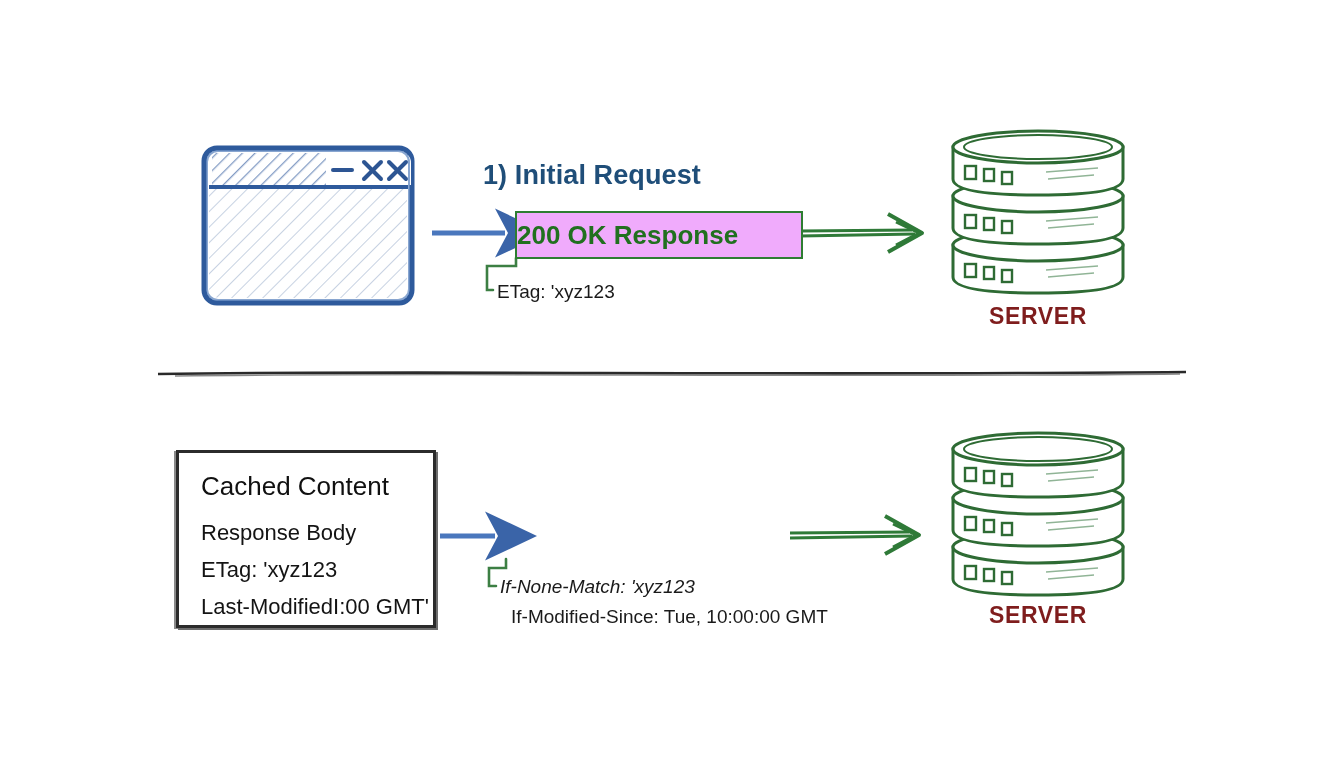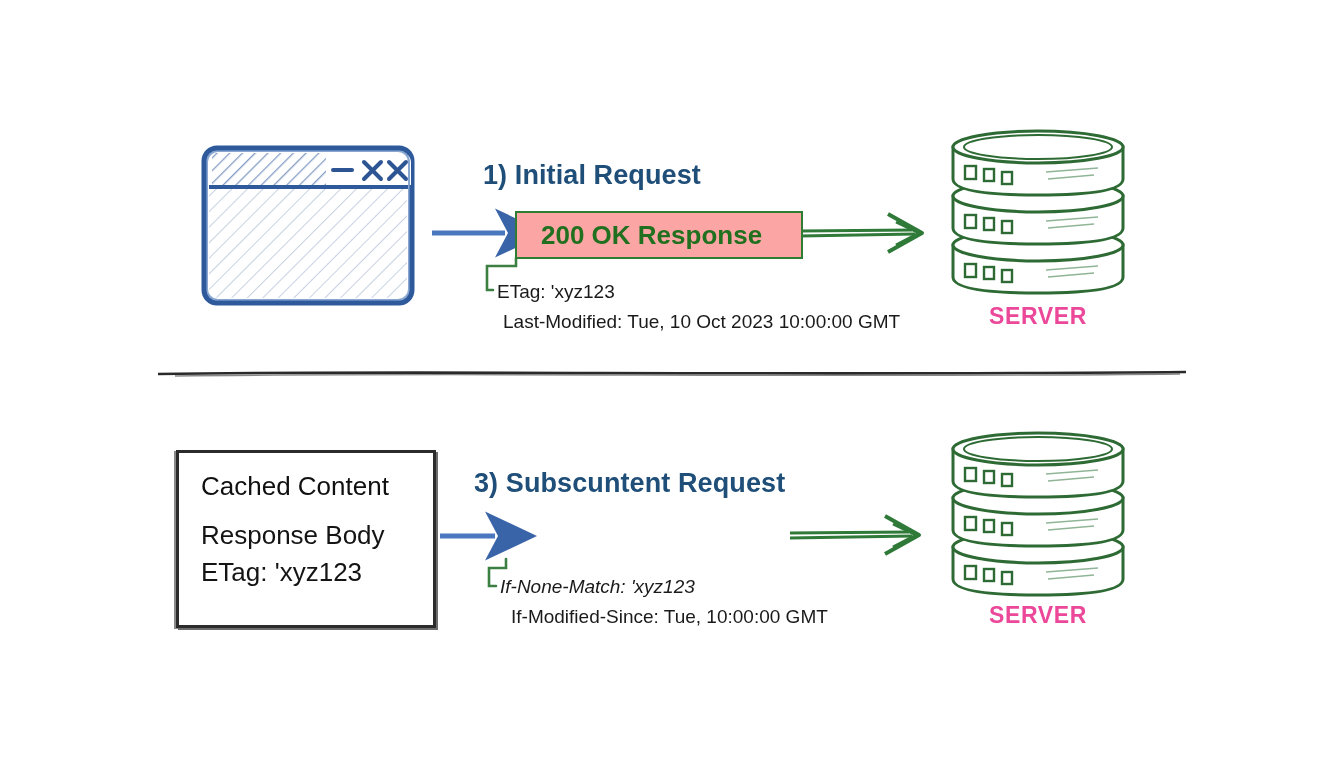--- a/index.html
+++ b/index.html
@@ -27,64 +27,64 @@
     font-weight: bold;
     color: #1f4e79;
     letter-spacing: 0.1px;
     white-space: nowrap;
   }
 
   
   .status-box {
     box-sizing: border-box;
     border: 2px solid #2e7d32;
-    background: #fca5a5;
+    background: #f0abfc;
     display: flex;
     align-items: center;
-    padding-left: 24px;
+    padding-left: 0;
   }
   .status-box .status-text {
     font-size: 26px;
     font-weight: bold;
     color: #21701f;
     white-space: nowrap;
   }
 
   
   .detail-line {
     font-size: 19px;
     color: #1a1a1a;
     white-space: nowrap;
   }
 
   
   .server-label {
     font-size: 23px;
     font-weight: bold;
-    color: #ec4899;
+    color: #7f1d1d;
     letter-spacing: 0.6px;
     text-align: center;
     white-space: nowrap;
   }
 
   
   .cached-box {
     box-sizing: border-box;
     background: #ffffff;
     border: 3px solid #2b2b2b;
     box-shadow: 2px 2px 0 0 #6d6d6d, -2px 1px 0 0 #8a8a8a;
   }
   .cached-title {
     font-size: 26px;
     color: #101010;
     white-space: nowrap;
     text-align: center;
   }
   .cached-line {
-    font-size: 26px;
+    font-size: 22px;
     color: #141414;
     white-space: nowrap;
   }
 
   svg { overflow: visible; display: block; }
 </style>
 </head>
 <body>
 
 <div class="canvas">
@@ -224,31 +224,30 @@
     </g>
   </svg>
 
   <div class="abs step-heading" style="left:483px; top:160px;">1) Initial Request</div>
 
   <div class="abs status-box" style="left:515px; top:211px; width:288px; height:48px;">
     <span class="status-text">200 OK Response</span>
   </div>
 
   <div class="abs detail-line" style="left:497px; top:281px;">ETag: 'xyz123</div>
-  <div class="abs detail-line" style="left:503px; top:311px;">Last-Modified: Tue, 10 Oct 2023 10:00:00 GMT</div>
 
   <div class="abs server-label" style="left:958px; top:303px; width:160px;">SERVER</div>
 
   <div class="abs cached-box" style="left:176px; top:450px; width:260px; height:178px;">
     <div class="abs cached-title" style="left:22px; top:18px;">Cached Content</div>
     <div class="abs cached-line" style="left:22px; top:67px;">Response Body</div>
     <div class="abs cached-line" style="left:22px; top:104px;">ETag: 'xyz123</div>
+    <div class="abs cached-line" style="left:22px; top:141px;">Last-ModifiedI:00 GMT'</div>
   </div>
 
-  <div class="abs step-heading" style="left:474px; top:468px;">3) Subscuntent Request</div>
 
 
   <div class="abs detail-line" style="left:500px; top:576px;font-style:italic;">If-None-Match: 'xyz123</div>
   <div class="abs detail-line" style="left:503px; top:606px;margin-left:8px;">If-Modified-Since: Tue, 10:00:00 GMT</div>
 
   <div class="abs server-label" style="left:958px; top:602px; width:160px;">SERVER</div>
 
 </div>
 
 </body></html>

